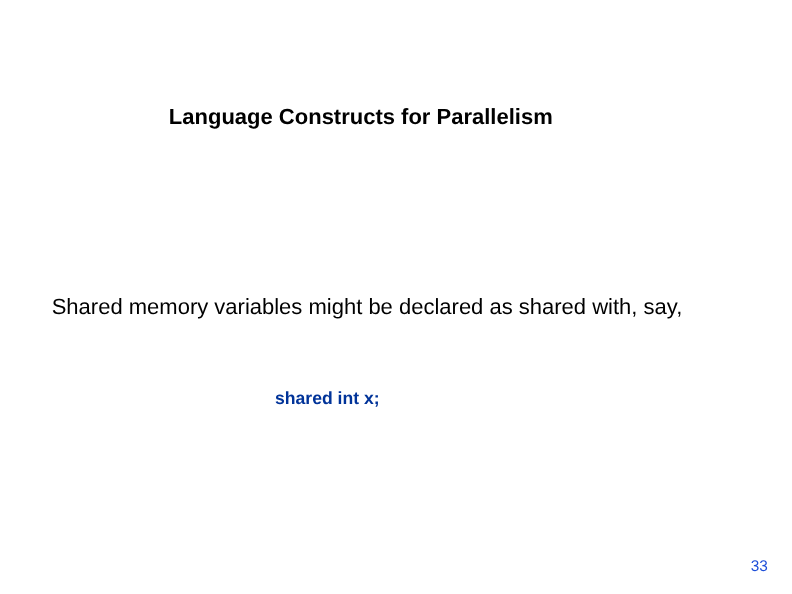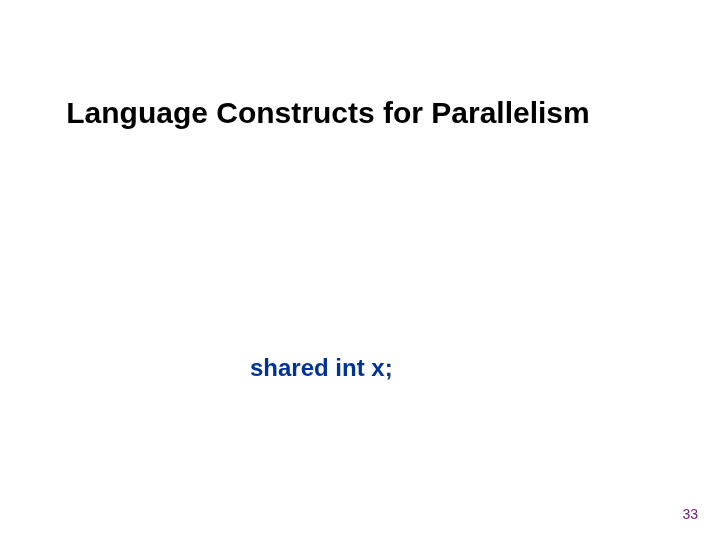--- a/index.html
+++ b/index.html
@@ -18,55 +18,56 @@
     height: 540px;
     position: relative;
     box-sizing: border-box;
   }
   .title {
     position: absolute;
     top: 95px;
     left: 0;
     width: 656px;
     text-align: center;
-    font-size: 30px;
+    font-size: 20px;
     font-weight: bold;
     line-height: 1.2;
   }
   .body-text {
     position: absolute;
     top: 267px;
     left: 47px;
     width: 620px;
     font-size: 20px;
     line-height: 1.25;
   }
   .code-line {
     position: absolute;
     top: 354px;
     left: 250px;
-    font-size: 24px;
+    font-size: 16px;
     font-weight: bold;
     color: #003399;
   }
   .page-number {
     position: absolute;
     bottom: 18px;
     right: 22px;
     font-size: 14px;
-    color: #701a75;
+    color: #1d4ed8;
   }
 </style>
 </head>
 <body>
 
 <div class="slide">
 
   <div class="title">
     <div>Language Constructs for Parallelism</div>
   </div>
 
+  <div class="body-text">Shared memory variables might be declared as shared with, say,</div>
 
   <div class="code-line">shared int x;</div>
 
   <div class="page-number">33</div>
 
 </div>
 
 </body></html>

